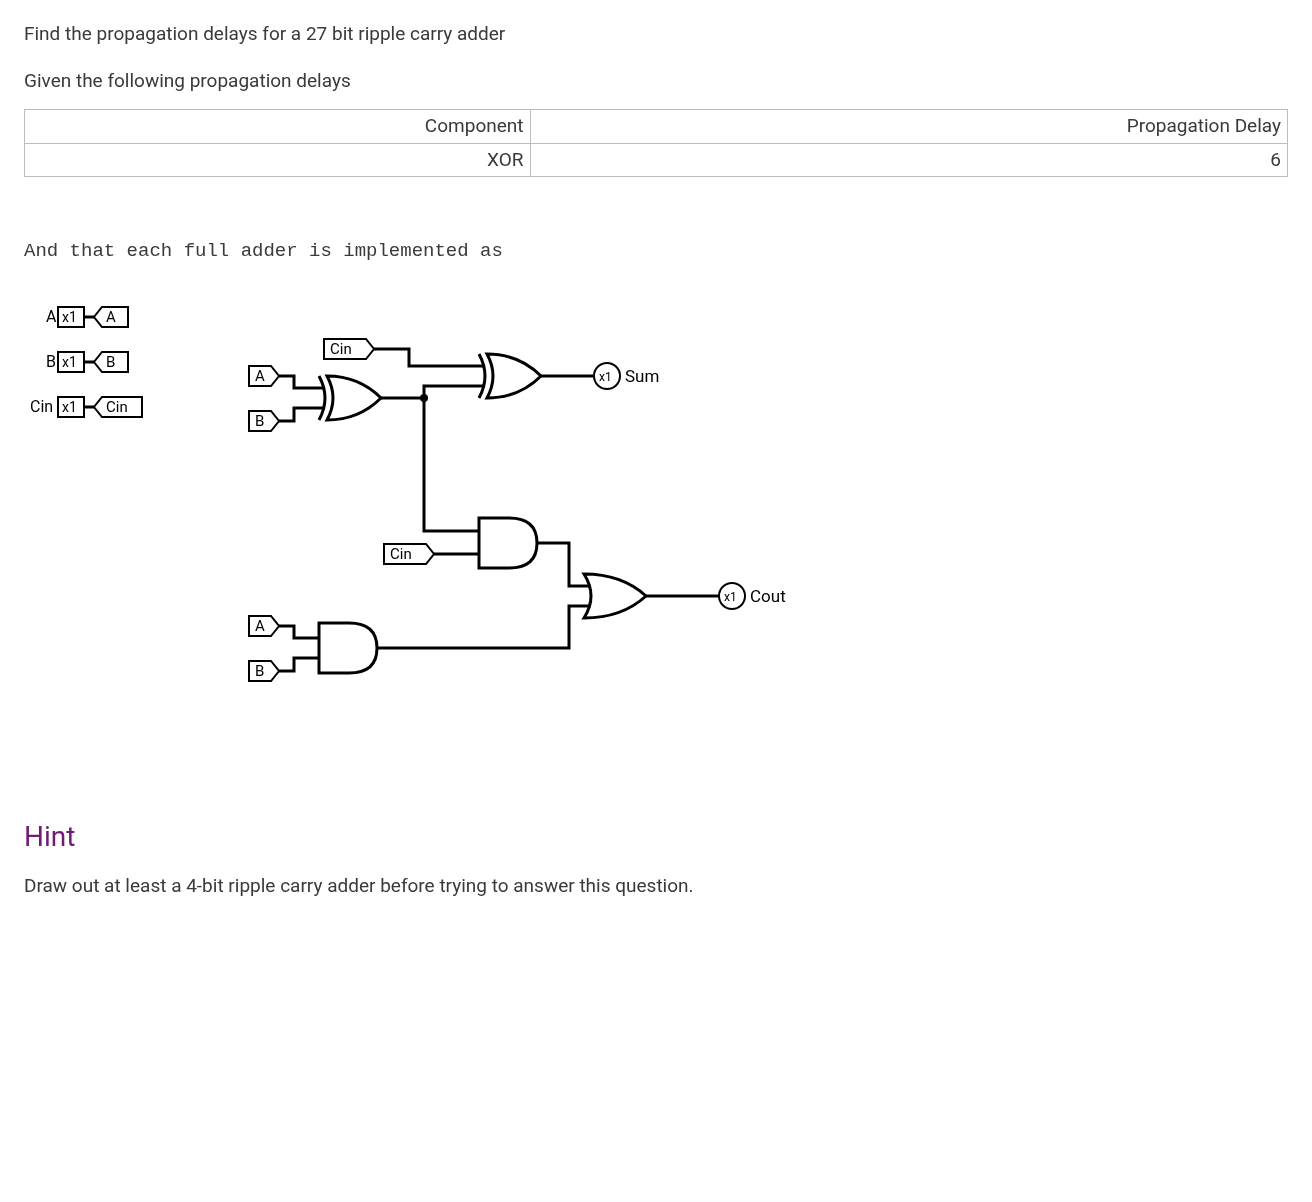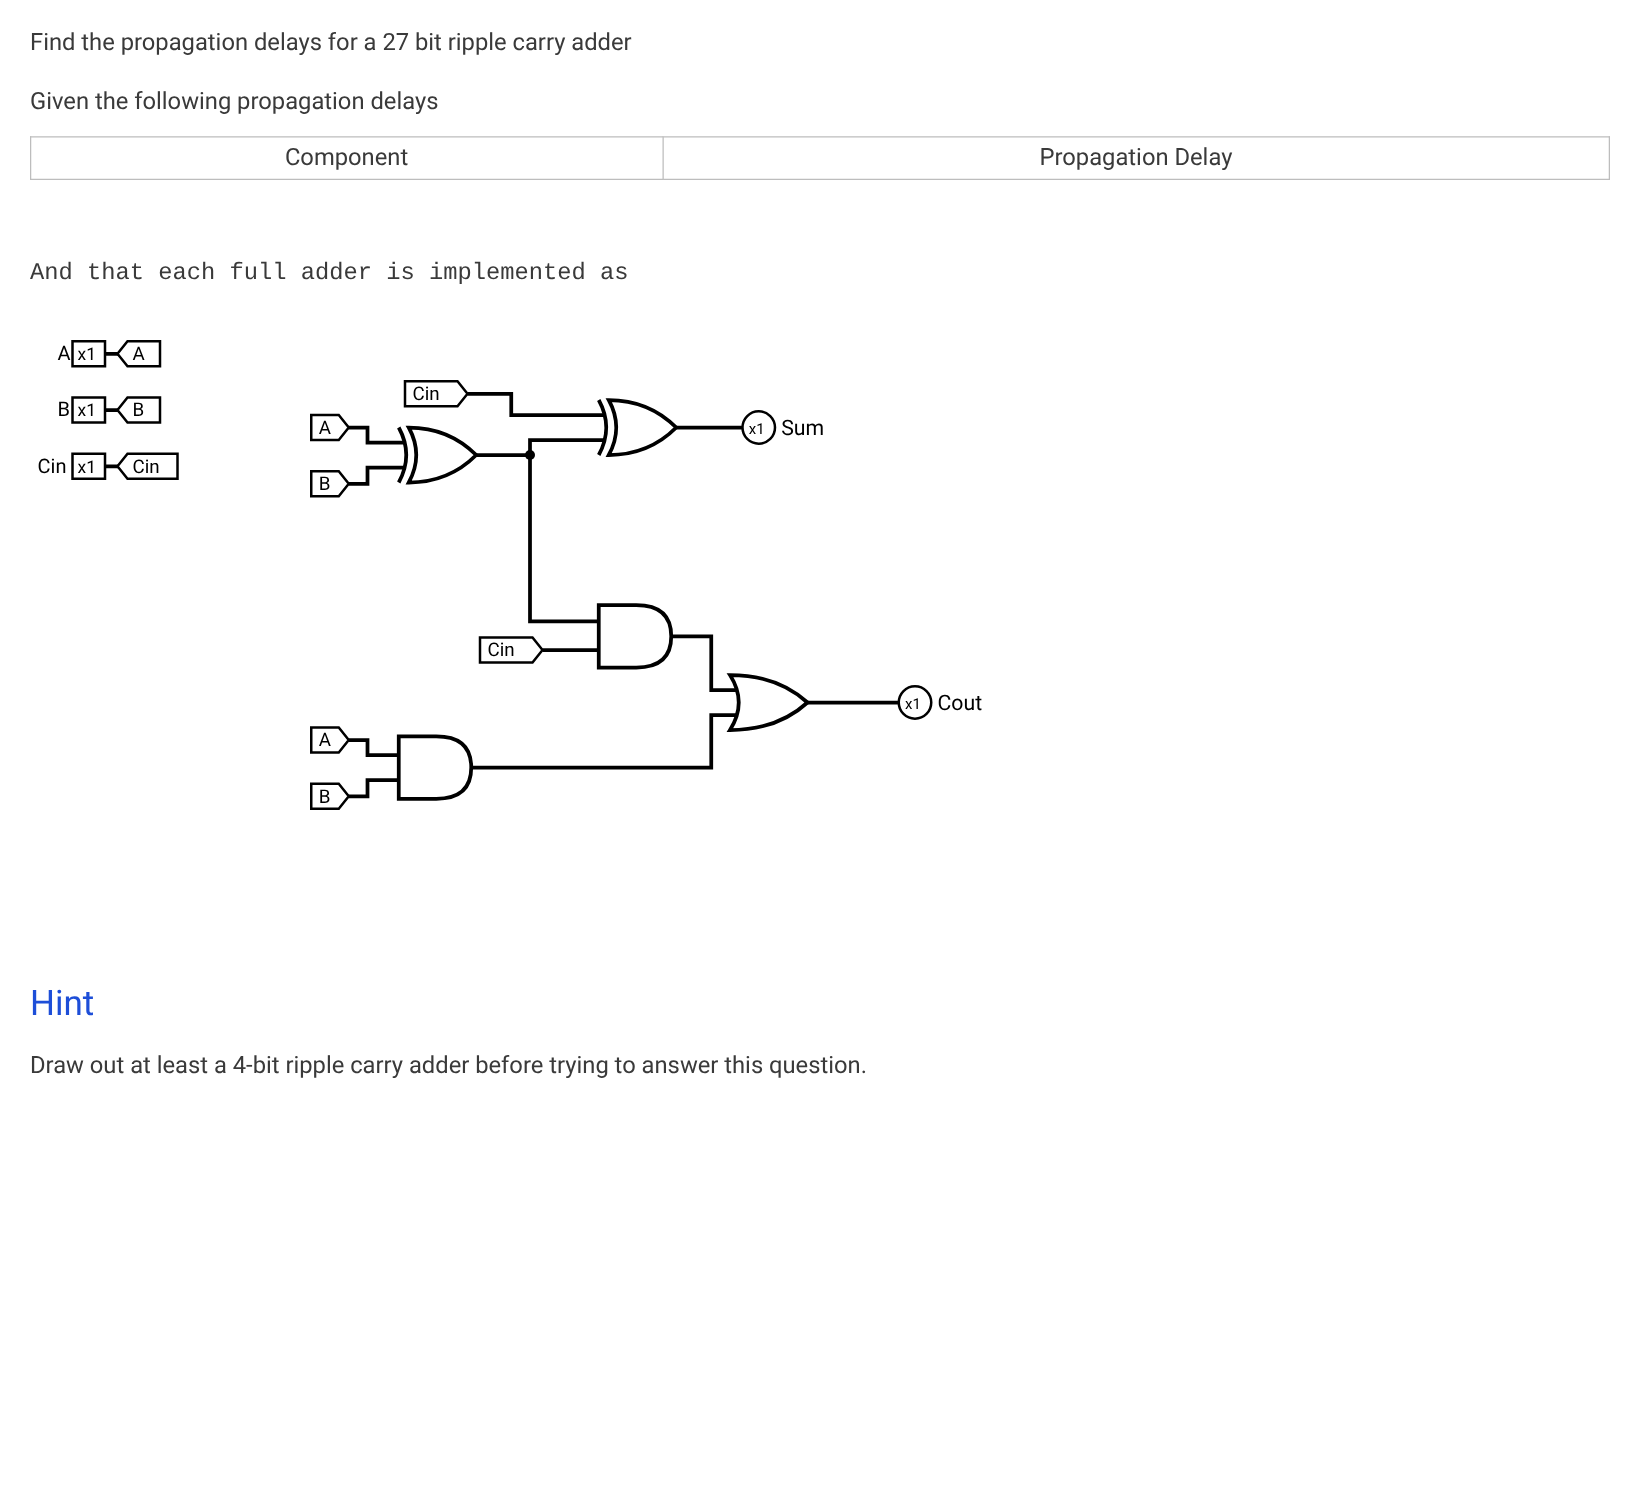--- a/index.html
+++ b/index.html
@@ -23,40 +23,40 @@
       margin-bottom: 14px;
     }
     table.delay-table {
       border-collapse: collapse;
       width: 100%;
       margin-bottom: 60px;
     }
     table.delay-table th,
     table.delay-table td {
       border: 1px solid #bdbdbd;
-      text-align: center;
+      text-align: right;
       padding: 2px 6px;
       font-weight: normal;
       color: #3a3a3a;
       font-size: 19px;
     }
     .implemented-text {
       color: #3a3a3a;
       margin-bottom: 30px;
       font-family: Liberation Mono, monospace;
     }
     .diagram-row {
       display: flex;
       align-items: flex-start;
       gap: 40px;
       margin-bottom: 40px;
     }
     .hint-heading {
       font-size: 28px;
-      color: #1d4ed8;
+      color: #701a75;
       margin-top: 16px;
       margin-bottom: 14px;
       font-weight: normal;
     }
     .hint-text {
       color: #3a3a3a;
       font-size: 19px;
     }
     svg {
       display: block;
@@ -66,20 +66,24 @@
 <body>
 
 <div class="question-text">Find the propagation delays for a 27 bit ripple carry adder</div>
 <div class="subtext">Given the following propagation delays</div>
 
 <table class="delay-table">
   <tbody>
       <tr>
     <th>Component</th>
     <th>Propagation Delay</th>
+  </tr>
+  <tr>
+    <td>XOR</td>
+    <td>6</td>
   </tr>
 </tbody>
   </table>
 
 <div class="implemented-text">And that each full adder is implemented as</div>
 
 <div class="diagram-row">
 
   <svg width="145" height="140">
 

